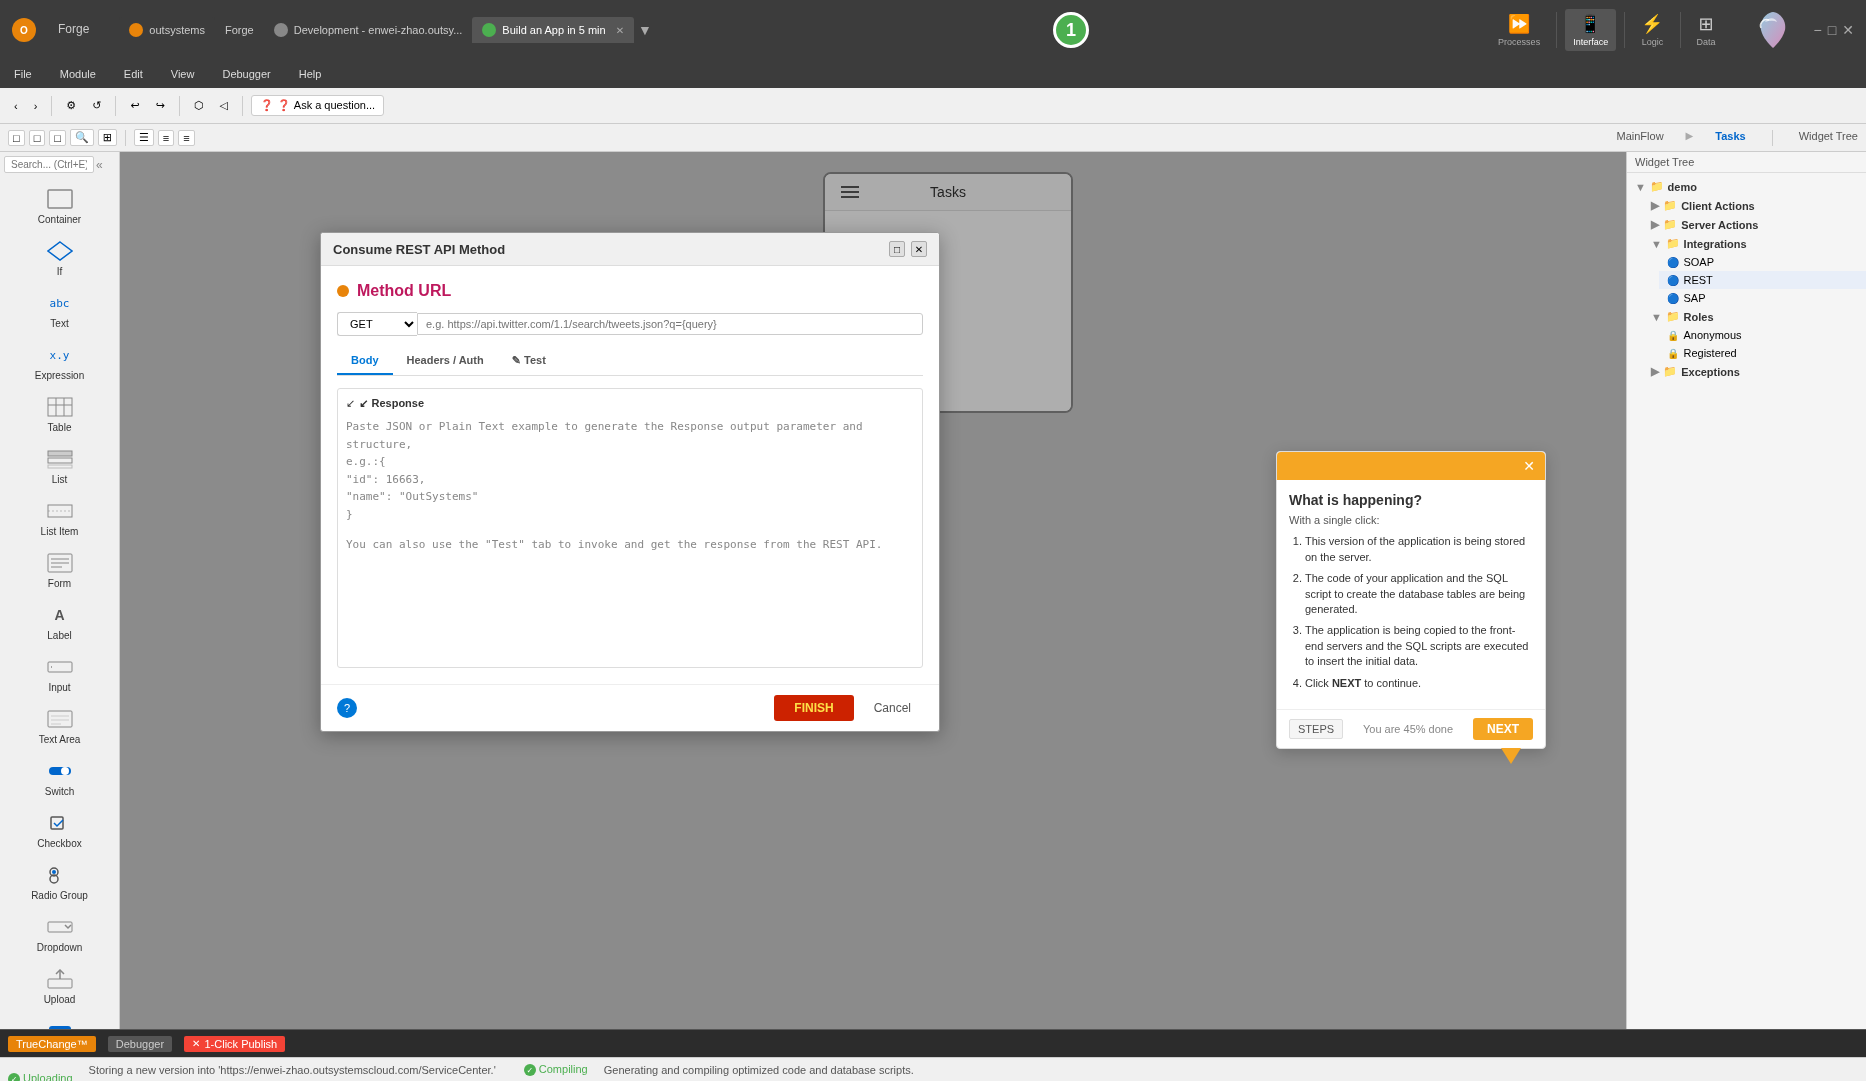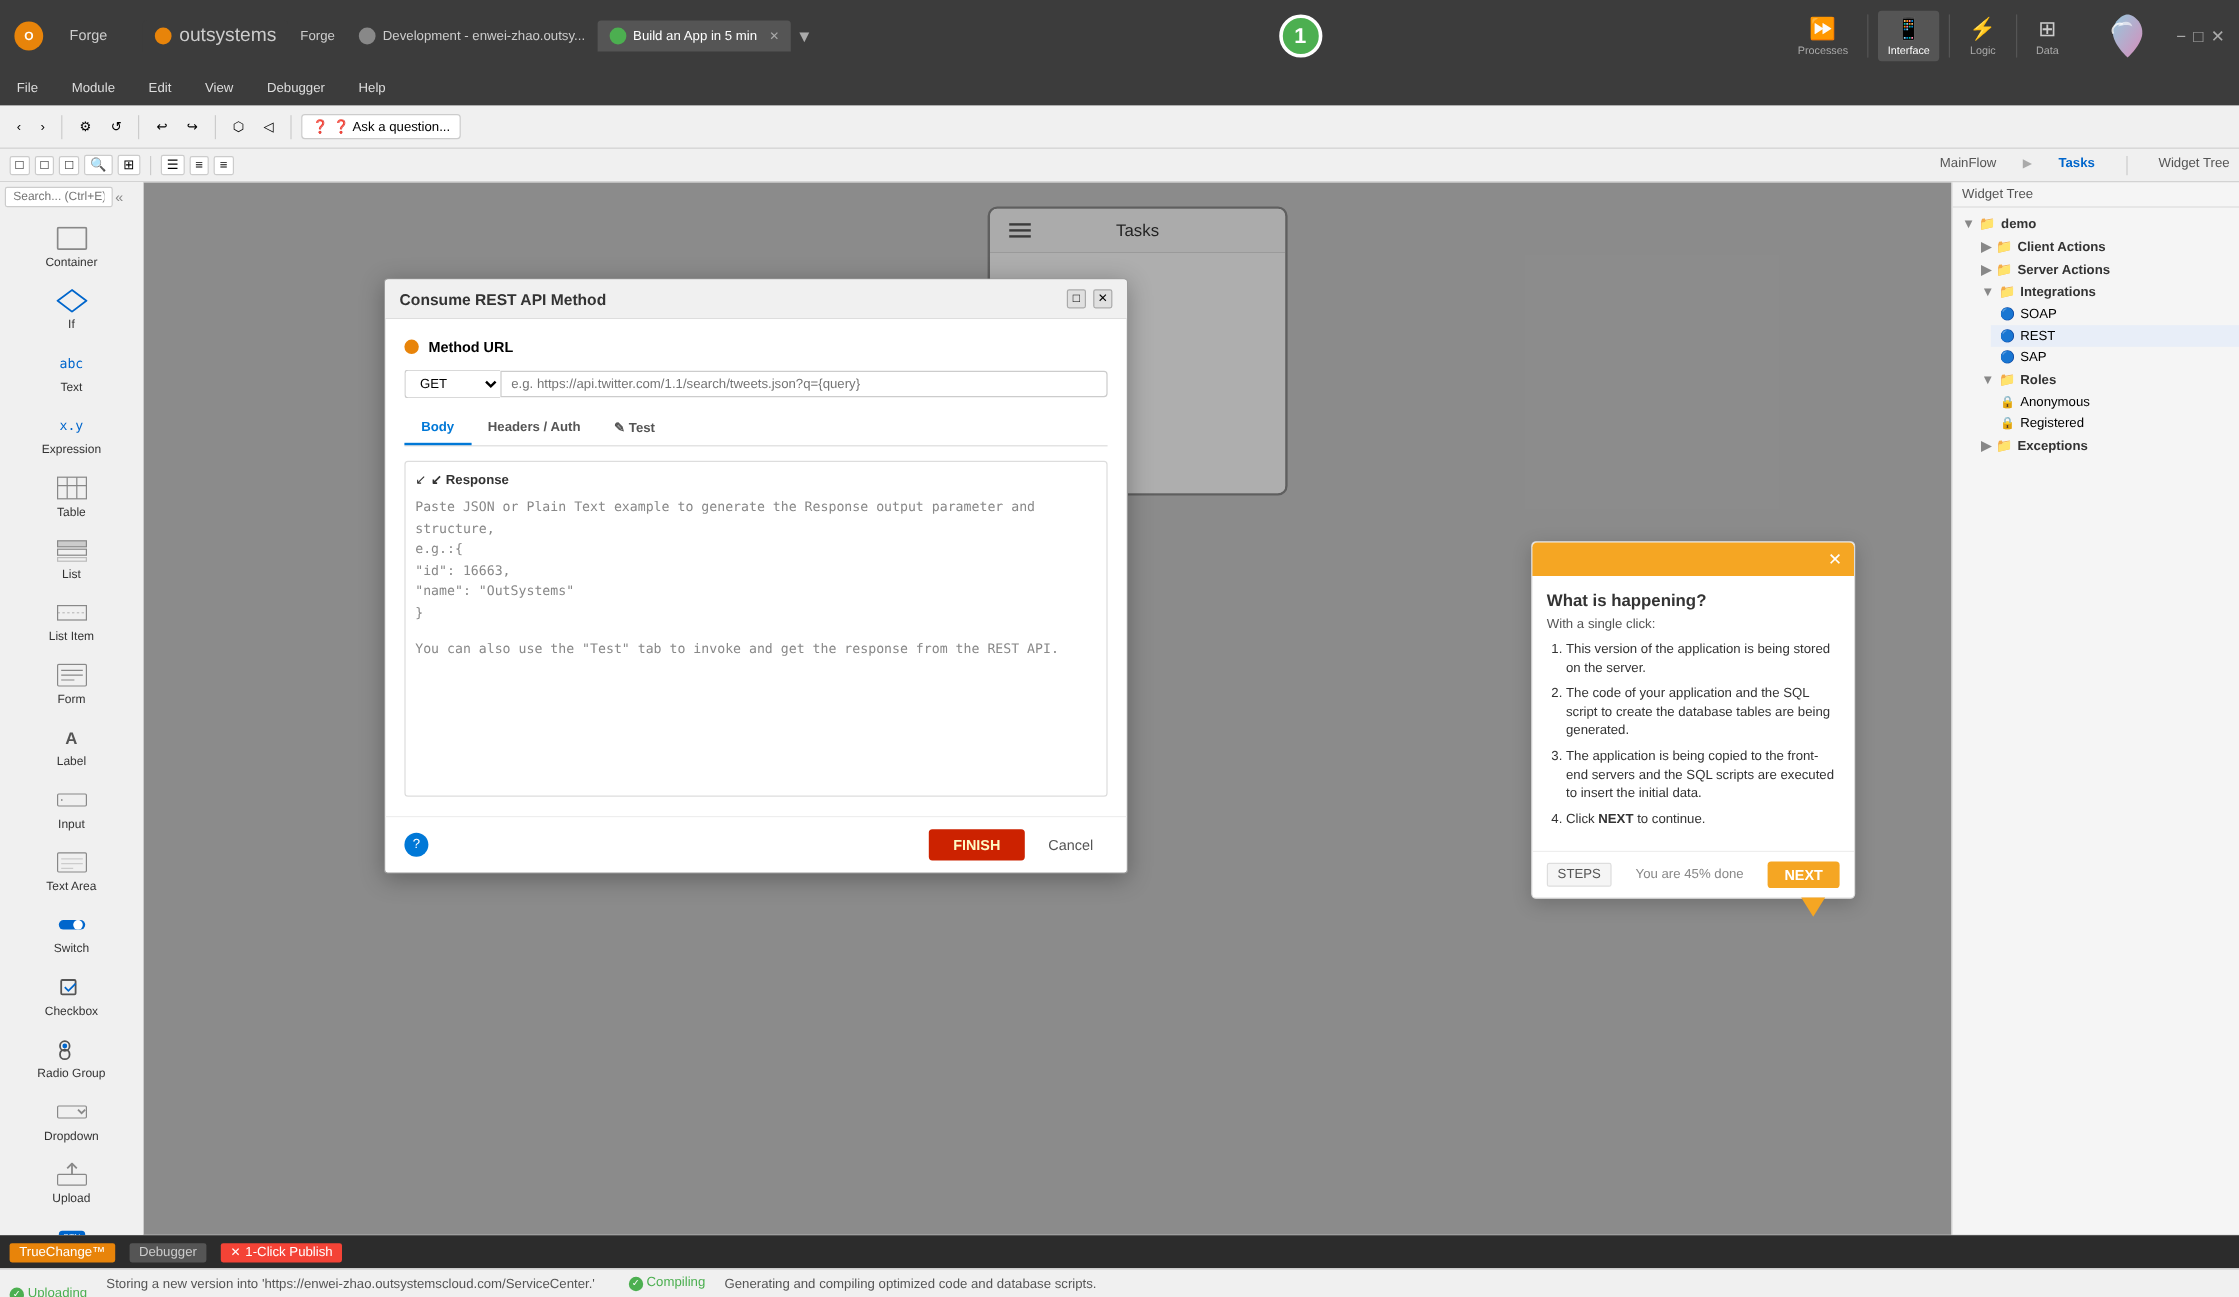--- a/index.html
+++ b/index.html
@@ -48,38 +48,38 @@
     .modal { position: absolute; top: 80px; left: 200px; width: 620px; background: #fff; border: 1px solid #999; border-radius: 3px; box-shadow: 0 4px 20px rgba(0,0,0,0.3); z-index: 101; }
     .modal-header { background: #f0f0f0; padding: 8px 12px; border-bottom: 1px solid #ddd; display: flex; align-items: center; justify-content: space-between; border-radius: 3px 3px 0 0; }
     .modal-title { font-size: 13px; font-weight: bold; color: #333; }
     .modal-controls { display: flex; gap: 6px; }
     .modal-control-btn { width: 16px; height: 16px; border: 1px solid #aaa; background: #e0e0e0; border-radius: 2px; cursor: pointer; font-size: 10px; display: flex; align-items: center; justify-content: center; }
     .modal-body { padding: 16px; }
 
     
     .method-url-row { display: flex; align-items: center; gap: 8px; margin-bottom: 12px; }
     .method-indicator { width: 12px; height: 12px; border-radius: 50%; background: #e8840a; flex-shrink: 0; }
-    .method-label { font-size: 12px; font-weight: bold; color: #000000; }
+    .method-label { font-size: 16px; font-weight: bold; color: #be185d; }
     .method-select-row { display: flex; align-items: center; gap: 0; }
     .method-select { padding: 4px 8px; border: 1px solid #ccc; border-right: none; border-radius: 3px 0 0 3px; font-size: 11px; background: #fff; cursor: pointer; min-width: 70px; }
     .url-input { flex: 1; padding: 4px 8px; border: 1px solid #ccc; border-radius: 0 3px 3px 0; font-size: 11px; color: #999; }
 
     
     .modal-tabs { display: flex; border-bottom: 1px solid #ddd; margin-bottom: 12px; }
     .modal-tab { padding: 6px 14px; font-size: 11px; cursor: pointer; border-bottom: 2px solid transparent; color: #555; font-weight: bold; }
     .modal-tab.active { border-bottom-color: #0078d7; color: #0078d7; }
 
     
     .response-section { border: 1px solid #ddd; border-radius: 3px; padding: 8px; min-height: 280px; }
     .response-label { display: flex; align-items: center; gap: 4px; font-size: 11px; color: #333; margin-bottom: 8px; cursor: pointer; }
     .response-text { font-size: 11px; color: #888; font-family: monospace; line-height: 1.6; }
 
     
     .modal-footer { display: flex; align-items: center; justify-content: space-between; padding: 10px 16px; border-top: 1px solid #eee; }
-    .btn-finish { background: #cc2200; color: #fef9c3; border: none; padding: 6px 20px; border-radius: 3px; font-size: 12px; font-weight: bold; cursor: pointer; }
+    .btn-finish { background: #cc2200; color: #fde047; border: none; padding: 6px 20px; border-radius: 3px; font-size: 12px; font-weight: bold; cursor: pointer; }
     .btn-cancel { background: transparent; border: none; color: #555; font-size: 12px; cursor: pointer; padding: 6px 12px; }
     .help-btn { width: 20px; height: 20px; border-radius: 50%; background: #0078d7; color: #fff; border: none; font-size: 11px; cursor: pointer; display: flex; align-items: center; justify-content: center; }
 
     
     .tooltip-popup { position: absolute; bottom: 130px; right: 40px; width: 270px; background: #fff; border: 1px solid #ddd; border-radius: 4px; box-shadow: 0 4px 16px rgba(0,0,0,0.2); z-index: 200; }
     .tooltip-header { background: #f5a623; padding: 6px 10px; border-radius: 4px 4px 0 0; display: flex; align-items: center; justify-content: space-between; }
     .tooltip-close { color: #fff; cursor: pointer; font-size: 14px; }
     .tooltip-body { padding: 12px; }
     .tooltip-title { font-size: 14px; font-weight: bold; color: #333; margin-bottom: 6px; }
     .tooltip-subtitle { font-size: 11px; color: #555; margin-bottom: 8px; }
@@ -127,21 +127,21 @@
 
 <div class="top-app-bar">
   <div class="app-logo">
     <span>O</span>
   </div>
   <div class="app-tabs">
     <div class="app-tab">Forge</div>
   </div>
 
   <div style="display:flex; align-items:center; gap:0; margin-left:8px;">
-    <div class="browser-tab" style="background:#3c3c3c; color:#ccc; font-size:16px; padding:4px 10px; border-radius:3px 3px 0 0;">
+    <div class="browser-tab" style="background:#3c3c3c; color:#ccc; font-size:11px; padding:4px 10px; border-radius:3px 3px 0 0;">
       <div class="tab-icon tab-orange"></div>
       <span>outsystems</span>
     </div>
     <div class="browser-tab" style="color:#ccc; font-size:11px; padding:4px 10px;">
       <span>Forge</span>
     </div>
     <div class="browser-tab" style="color:#ccc; font-size:11px; padding:4px 10px;">
       <div class="tab-icon tab-gray"></div>
       <span>Development - enwei-zhao.outsy...</span>
     </div>

